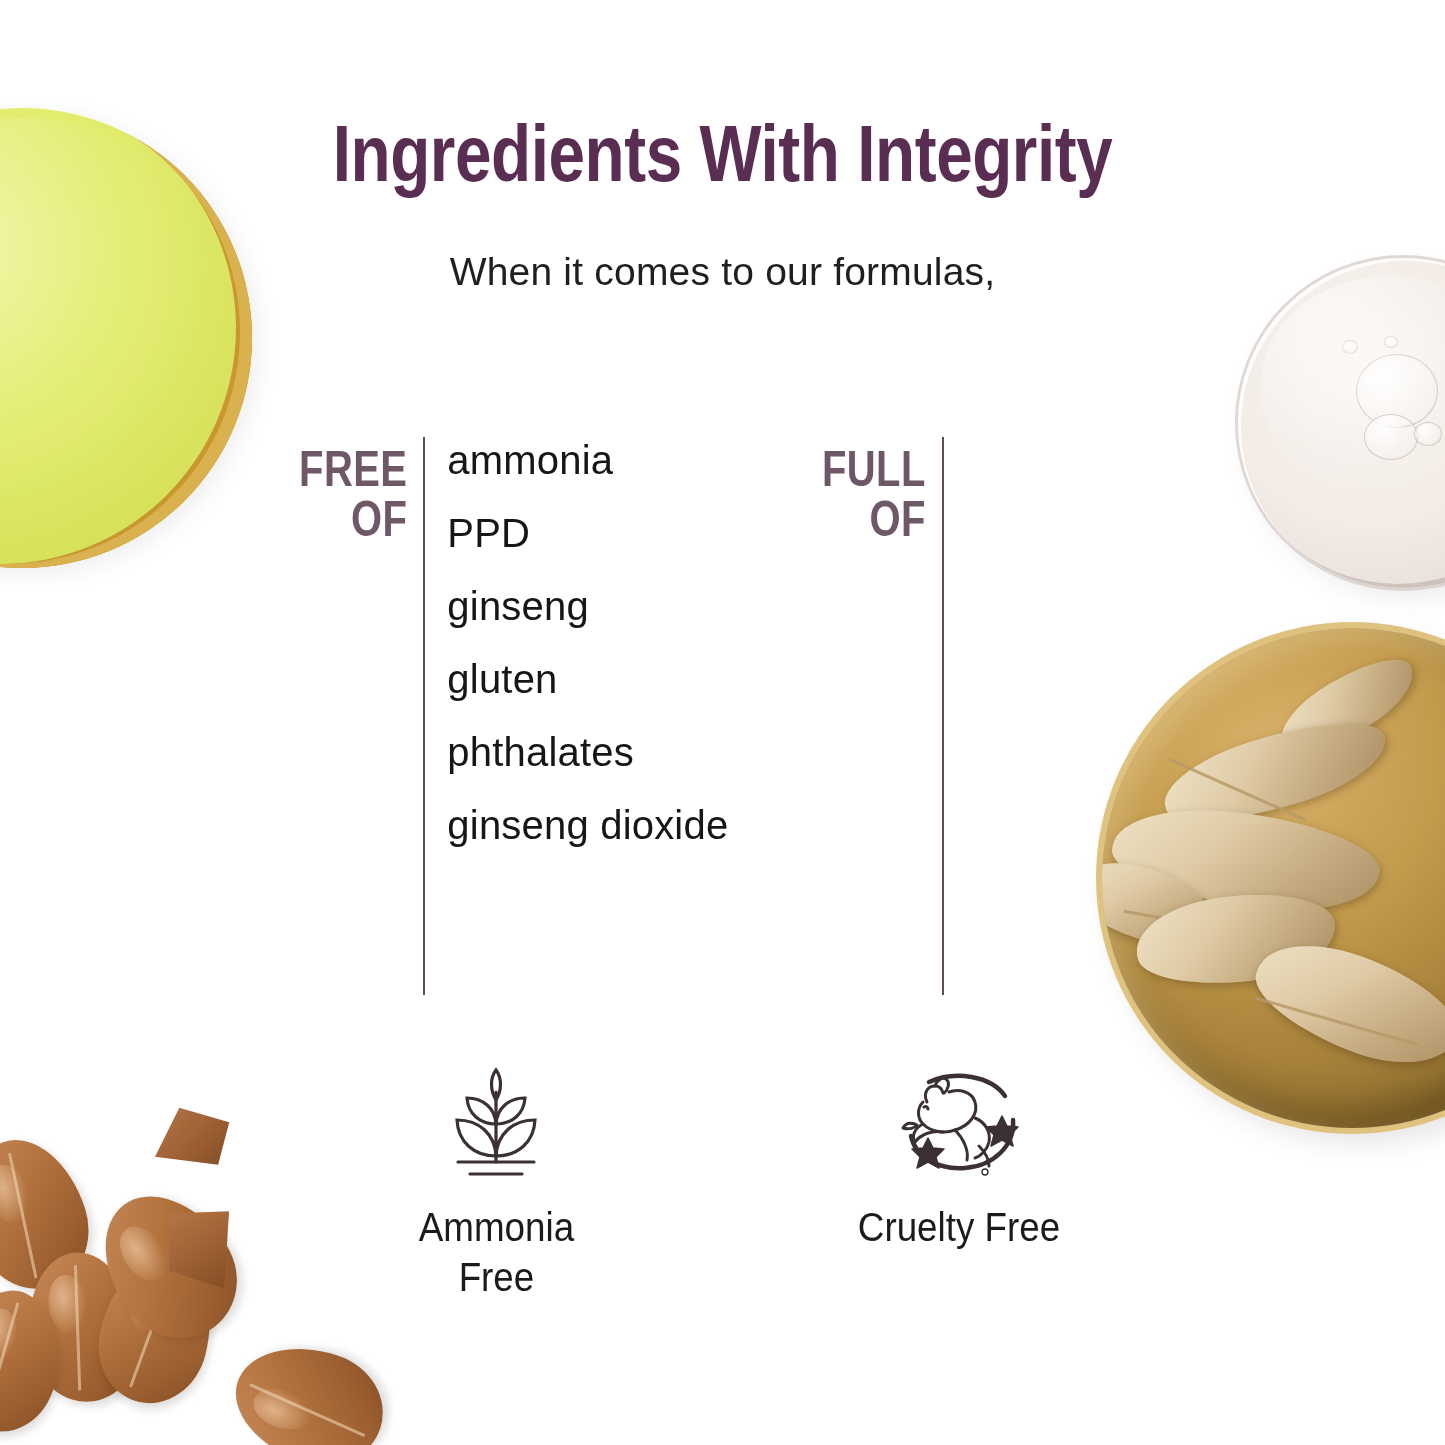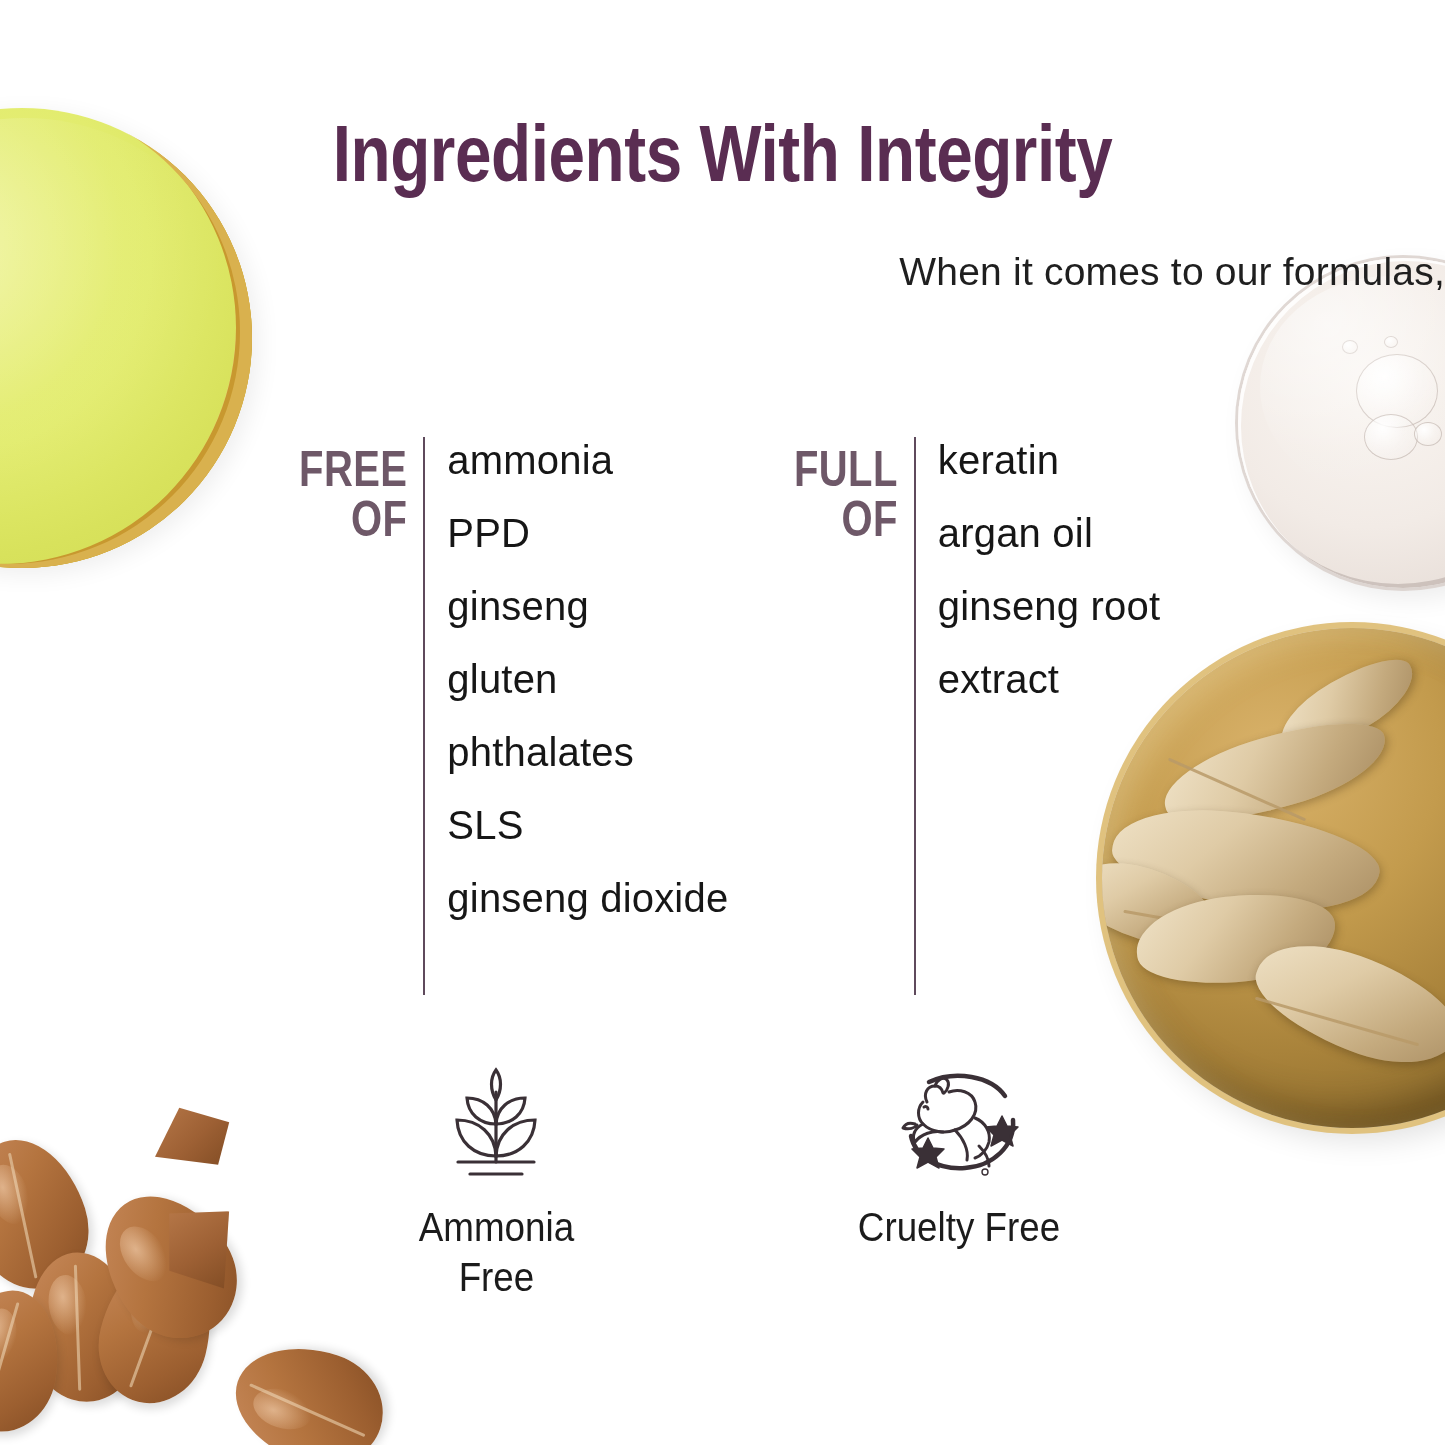--- a/index.html
+++ b/index.html
@@ -160,32 +160,32 @@
     font-weight: bold;
     font-size: 80px;
     letter-spacing: -0.5px;
     transform: scaleX(0.82);
     white-space: nowrap;
   }
   #subtitle {
     position: absolute;
     left: 0; right: 0;
     top: 245px;
-    text-align: right;
+    text-align: center;
     color: #1f1f1f;
     font-size: 39px;
     line-height: 53px;
     font-weight: 400;
     letter-spacing: 0.2px;
   }
 
   
   .col { position: absolute; top: 437px; }
   #col-free { left: 272px; }
-  #col-full { left: 768px; }
+  #col-full { left: 796px; }
 
   .col-inner { position: relative; display: flex; align-items: flex-start; }
 
   .col-heading {
     font-family: "Liberation Sans Narrow", "Liberation Sans", sans-serif;
     font-weight: bold;
     color: #6E5868;
     font-size: 50px;
     line-height: 50px;
     text-align: right;
@@ -303,39 +303,32 @@
         <span class="l1">FREE</span>
         <span class="l2">OF</span>
       </div>
       <div class="col-rule"></div>
       <ul class="col-list">
         <li>ammonia</li>
         <li>PPD</li>
         <li>ginseng</li>
         <li>gluten</li>
         <li>phthalates</li>
-        <li>SLS</li>
         <li>ginseng dioxide</li>
       </ul>
     </div>
   </div>
 
   <div class="col" id="col-full">
     <div class="col-inner">
       <div class="col-heading">
         <span class="l1">FULL</span>
         <span class="l2">OF</span>
       </div>
       <div class="col-rule"></div>
-      <ul class="col-list">
-        <li>keratin</li>
-        <li>argan oil</li>
-        <li>ginseng root</li>
-        <li>extract</li>
-      </ul>
     </div>
   </div>
 
   <div id="badges">
 
     <div class="badge">
       <div class="badge-icon">
         <svg width="112" height="118" viewBox="0 0 112 118" fill="none" stroke="#3A3036" stroke-width="3.2" stroke-linecap="round">
           <path d="M56 100 V30"></path>
           <path d="M56 38 C50 28, 50 16, 56 8 C62 16, 62 28, 56 38 Z"></path>

